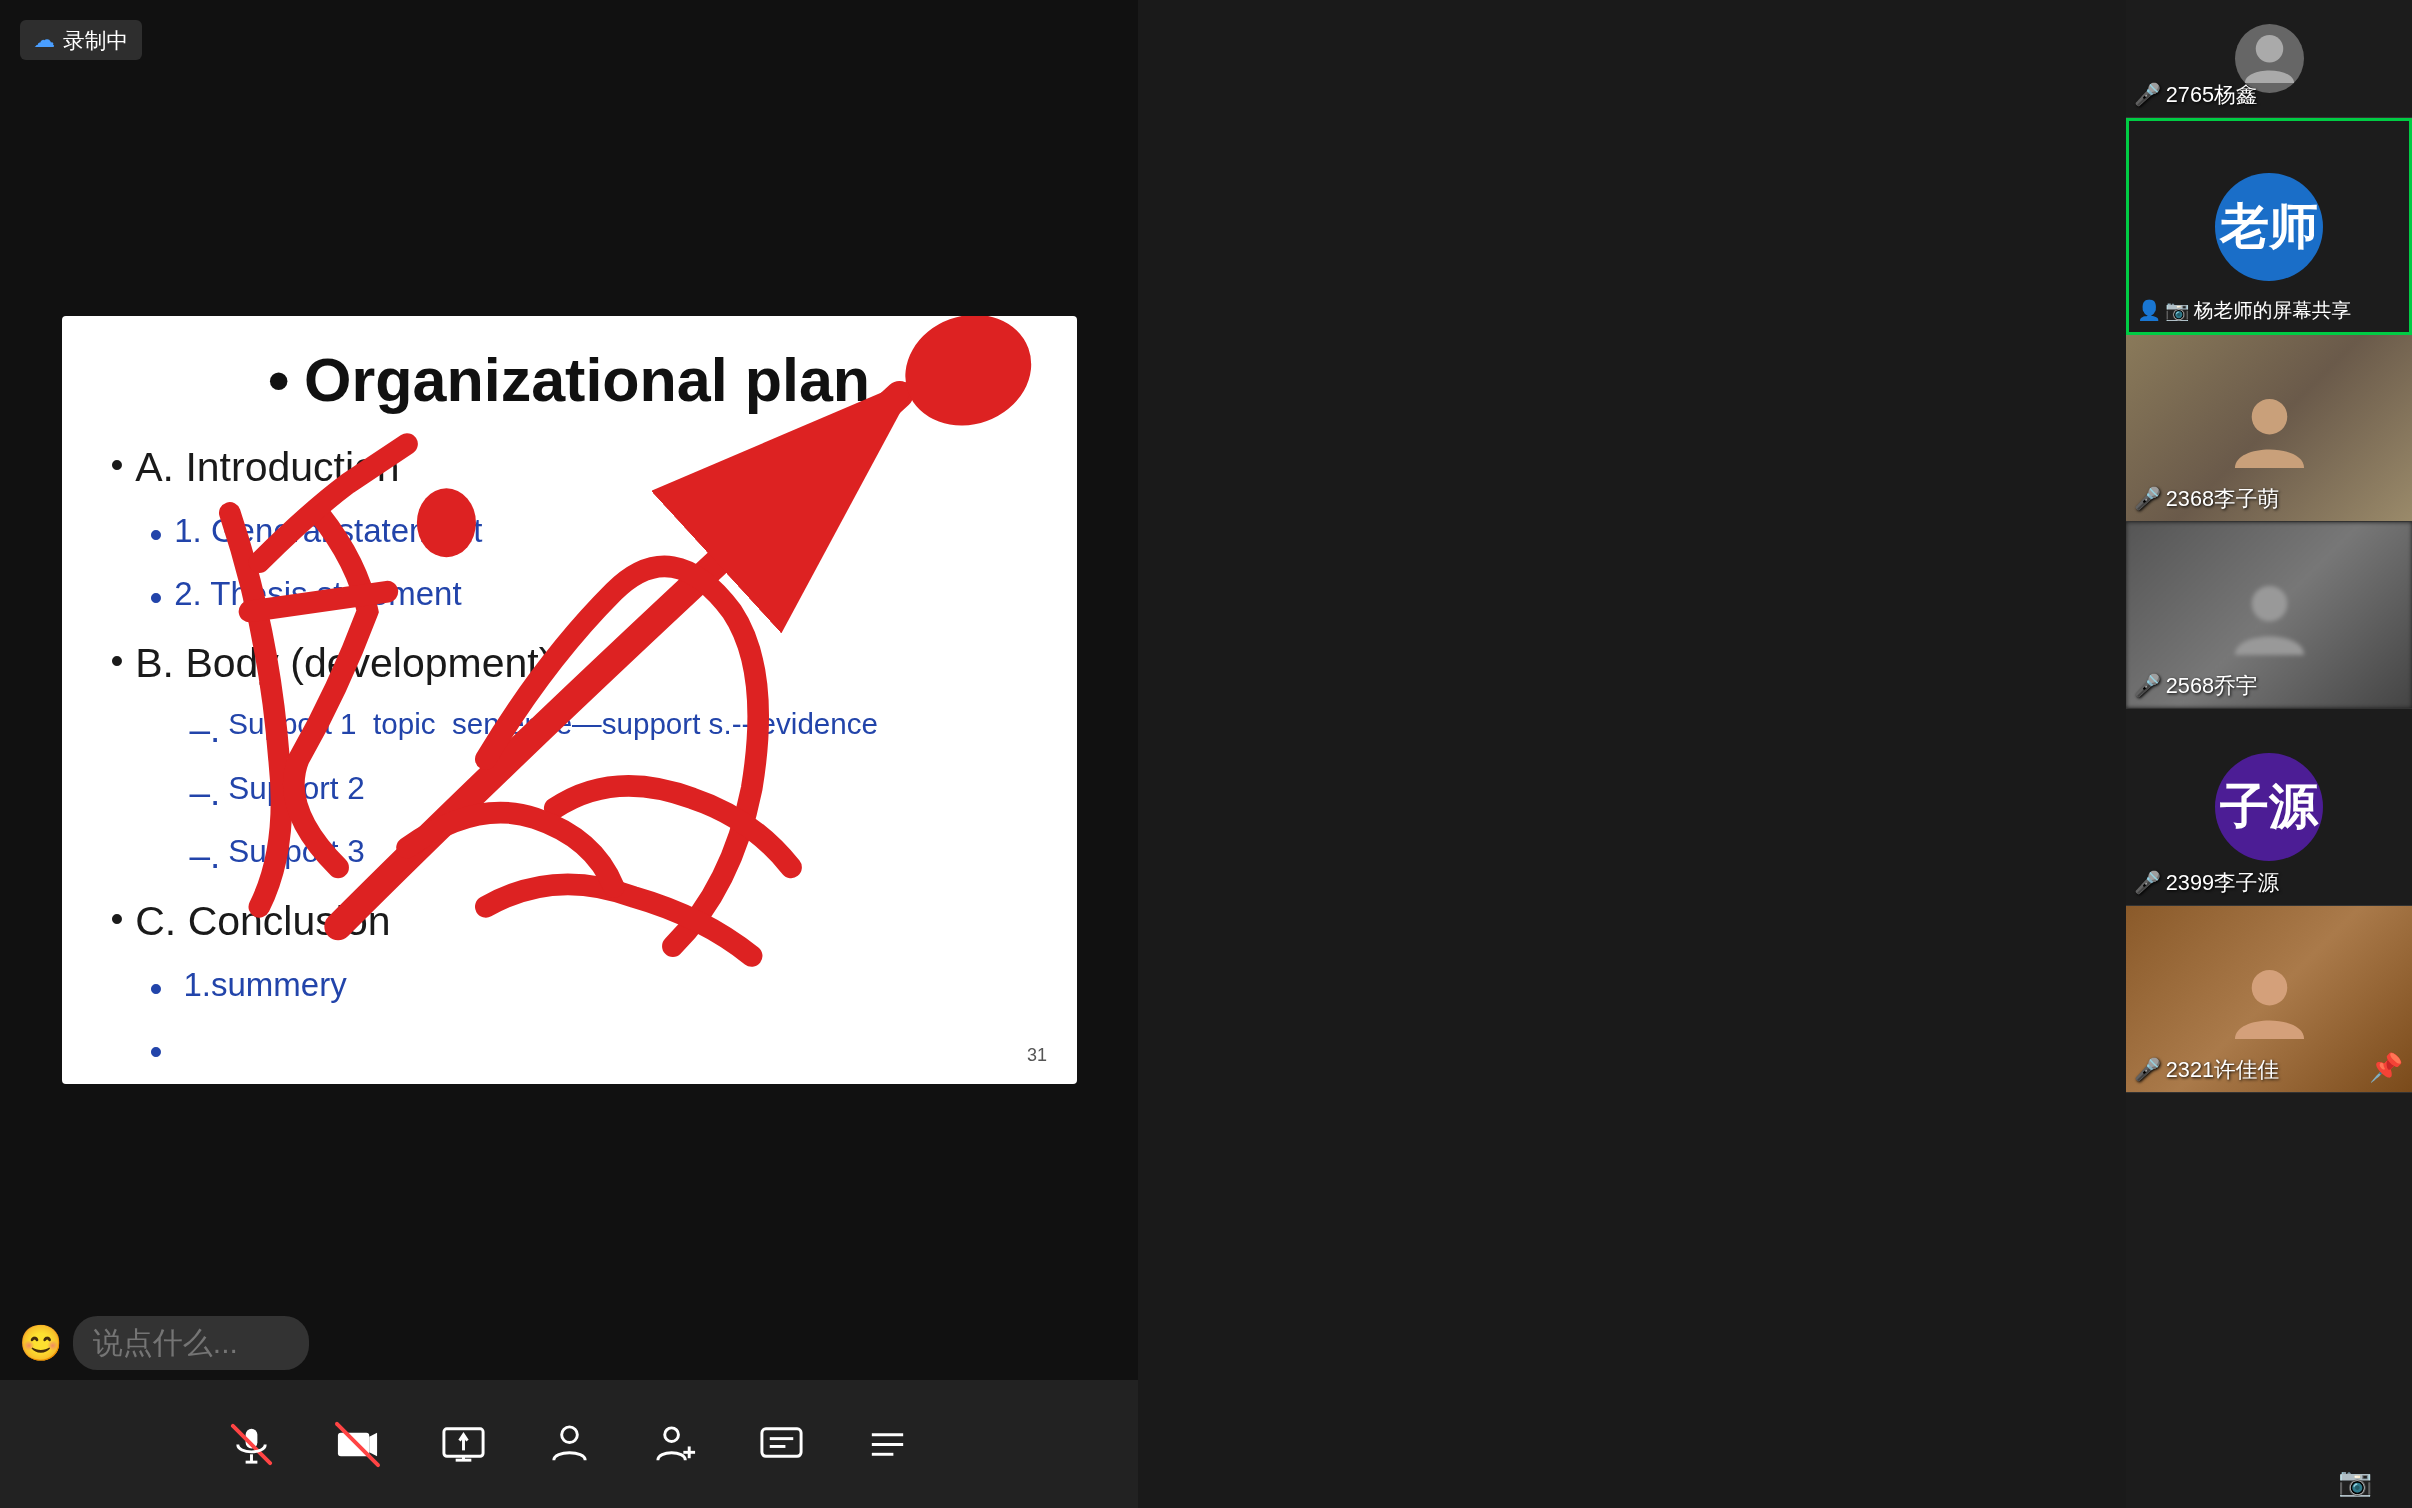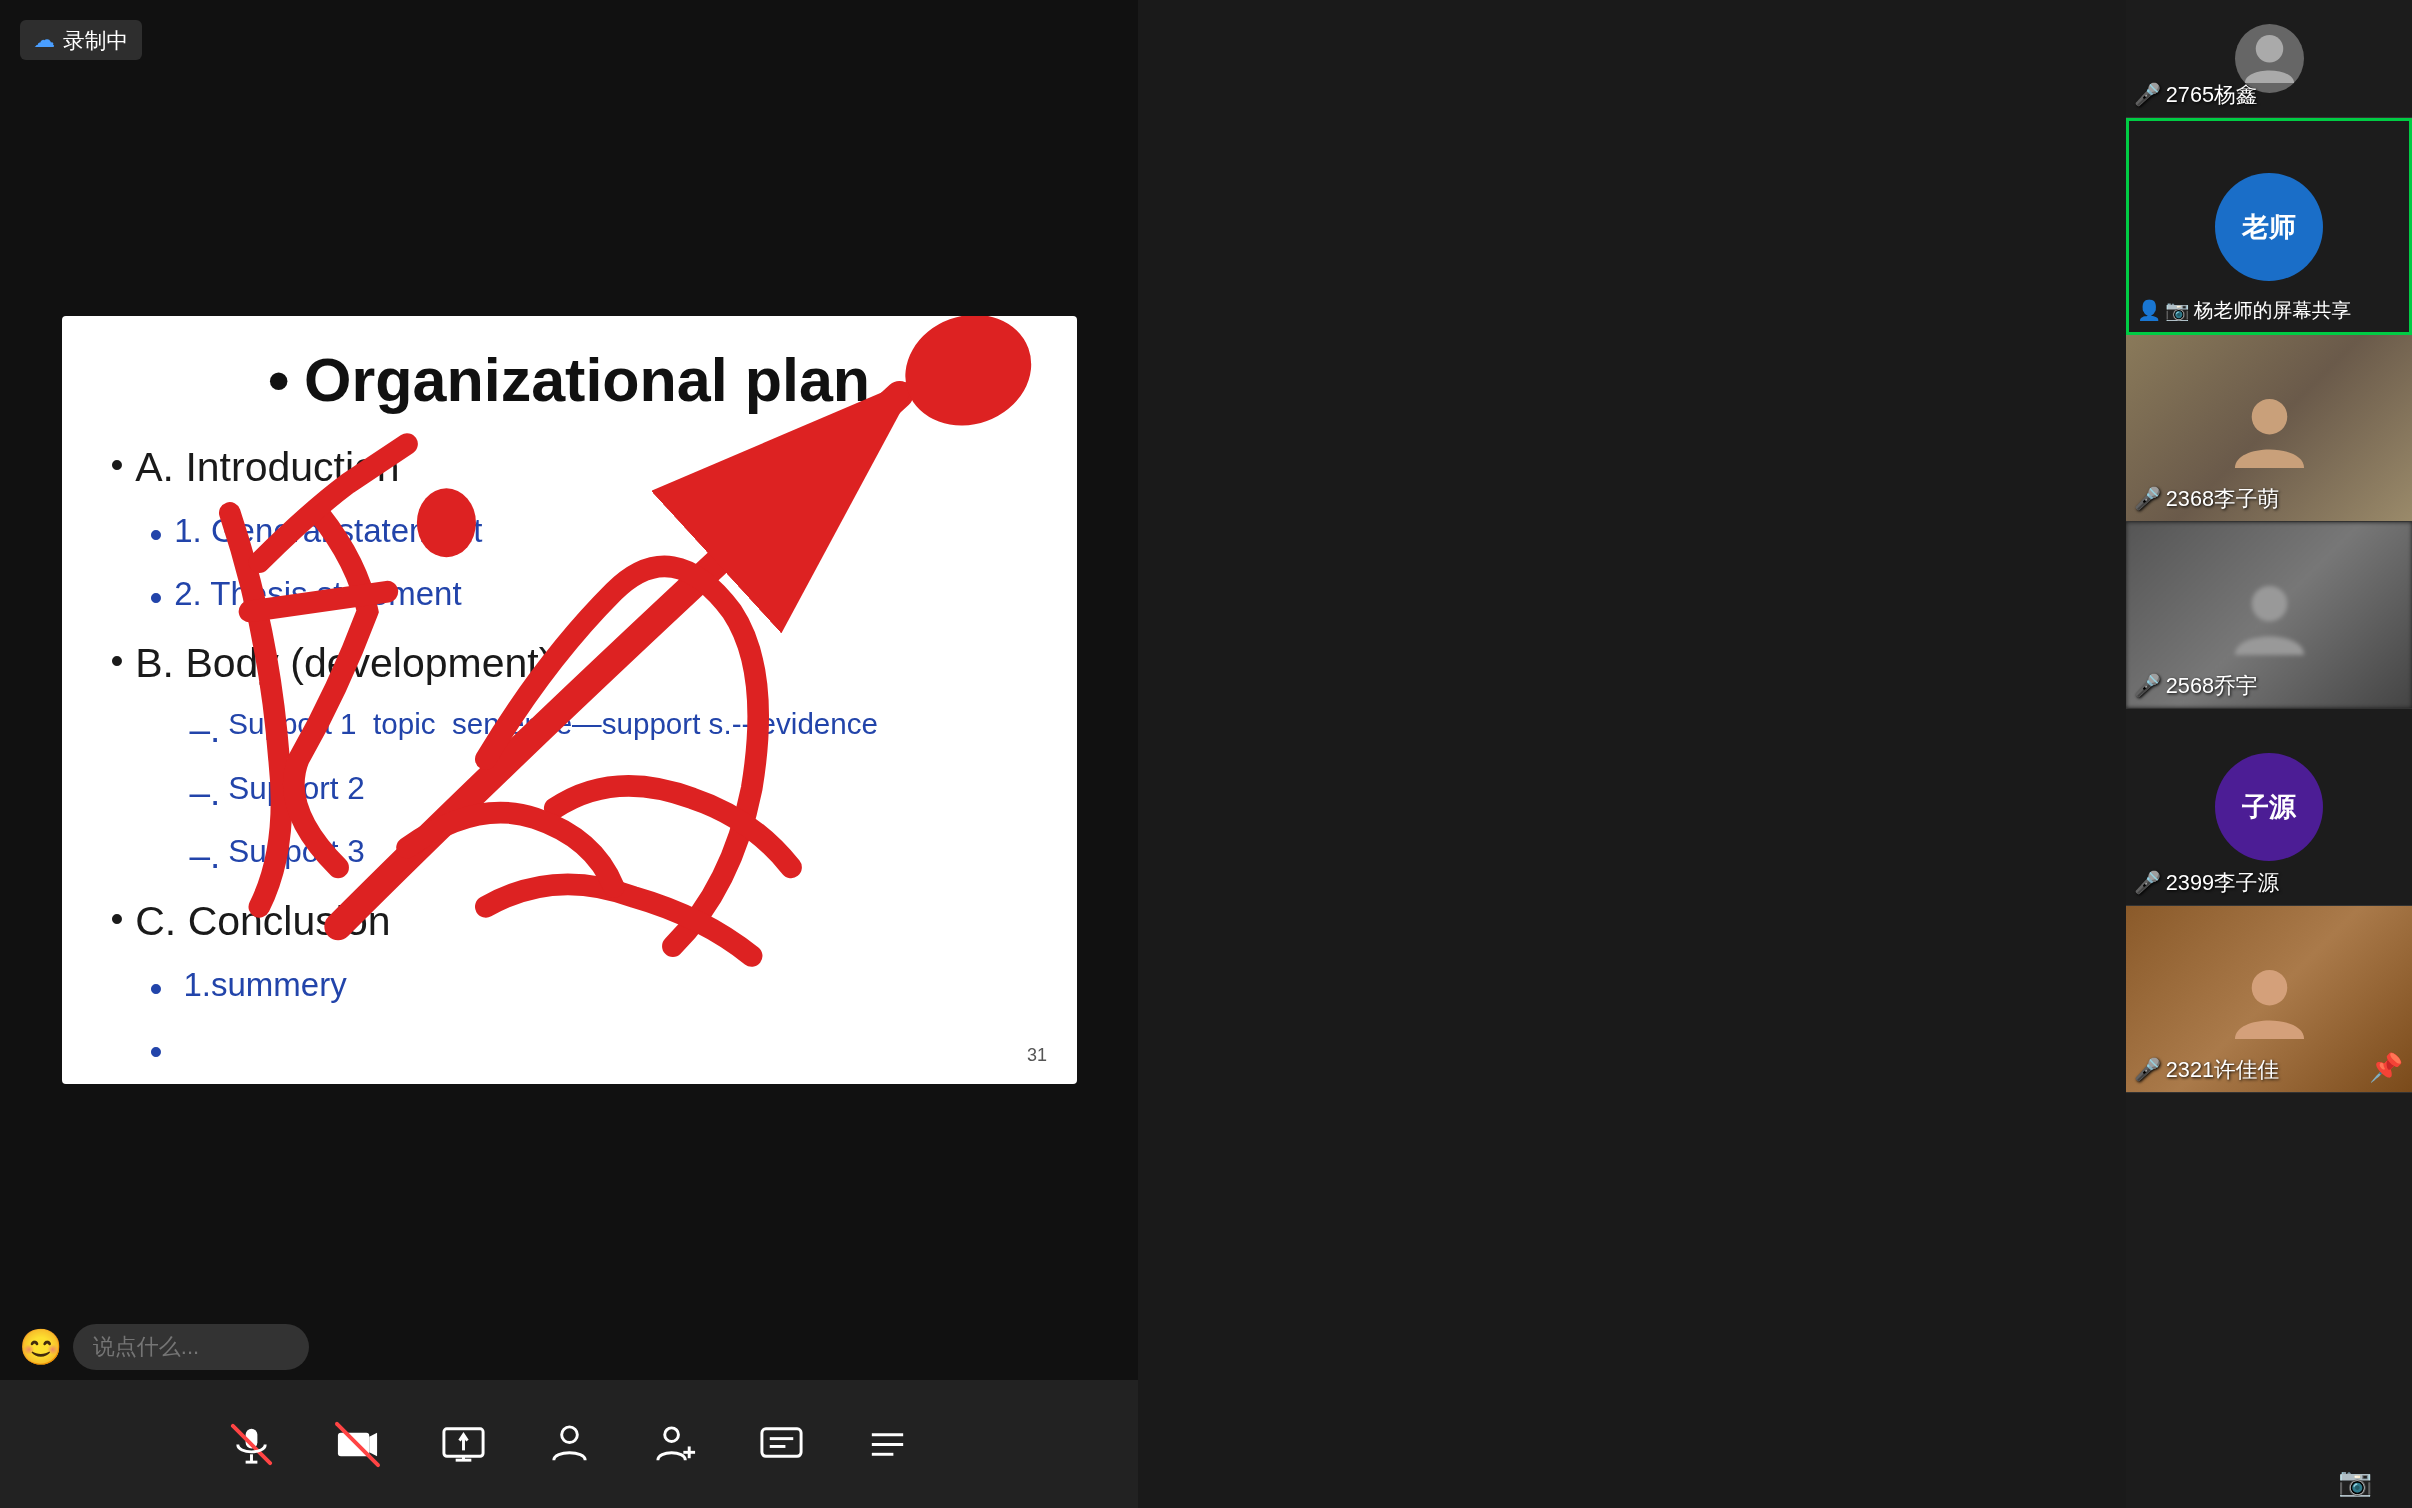--- a/index.html
+++ b/index.html
@@ -148,21 +148,21 @@
       cursor: pointer;
       color: #ccc;
     }
 
     .chat-input {
       background: #333;
       color: #888;
       border: none;
       border-radius: 24.6px;
       padding: 9.9px 19.7px;
-      font-size: 22px;
+      font-size: 30px;
       width: 236px;
       outline: none;
     }
 
     
     .right-panel {
       position: absolute;
       top: 0;
       right: 0;
       width: 286px;
@@ -229,21 +229,21 @@
       gap: 3.9px;
     }
 
     .avatar-circle {
       width: 108px;
       height: 108px;
       border-radius: 50%;
       display: flex;
       align-items: center;
       justify-content: center;
-      font-size: 27px;
+      font-size: 49px;
       font-weight: bold;
       color: #fff;
     }
 
     .bg-blue { background: #1a6ec8; }
 
     .participant-photo {
       width: 100%;
       height: 100%;
       display: flex;

